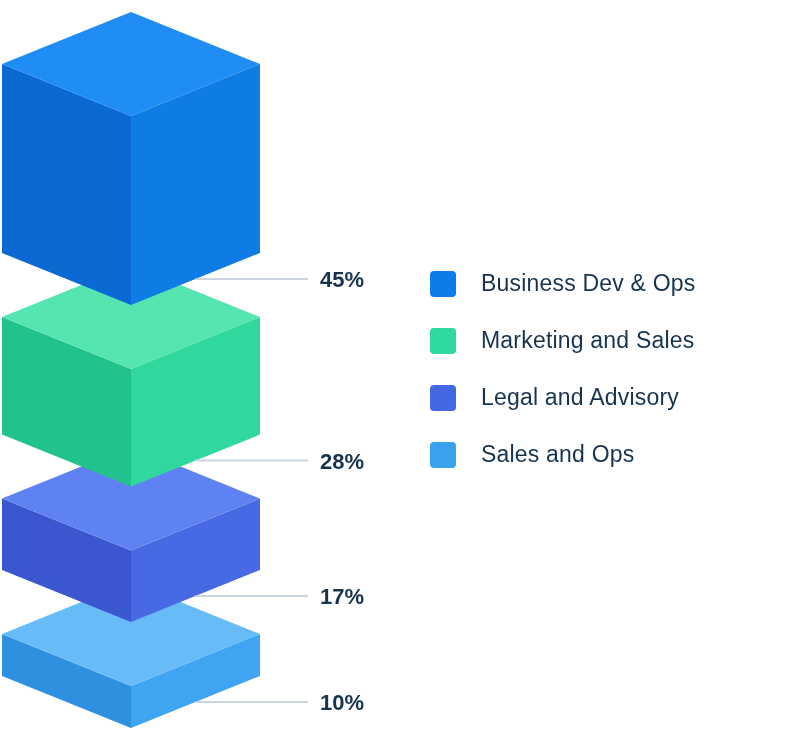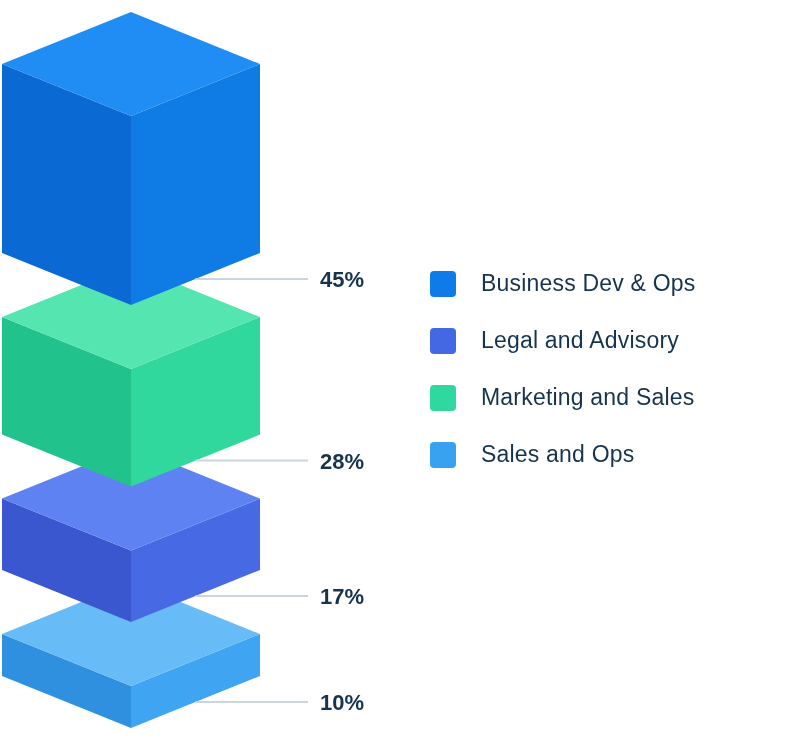--- a/index.html
+++ b/index.html
@@ -78,25 +78,25 @@
       <text x="320" y="604" class="pct-label">17%</text>
       <line x1="195.5" y1="702" x2="308" y2="702" stroke="#CBD5E1" stroke-width="2"></line>
       <text x="320" y="710" class="pct-label">10%</text>
     </svg>
   <div class="legend" id="legend">
       <div class="legend-item">
         <span class="legend-swatch" style="background: rgb(14, 123, 232);"></span>
         <span class="legend-label">Business Dev &amp; Ops</span>
       </div>
       <div class="legend-item">
+        <span class="legend-swatch" style="background: rgb(47, 216, 158);"></span>
+        <span class="legend-label">Marketing and Sales</span>
+      </div>
+      <div class="legend-item">
         <span class="legend-swatch" style="background: rgb(68, 104, 227);"></span>
         <span class="legend-label">Legal and Advisory</span>
-      </div>
-      <div class="legend-item">
-        <span class="legend-swatch" style="background: rgb(47, 216, 158);"></span>
-        <span class="legend-label">Marketing and Sales</span>
       </div>
       <div class="legend-item">
         <span class="legend-swatch" style="background: rgb(57, 162, 240);"></span>
         <span class="legend-label">Sales and Ops</span>
       </div>
     </div>
 </div>
 
 </body></html>

